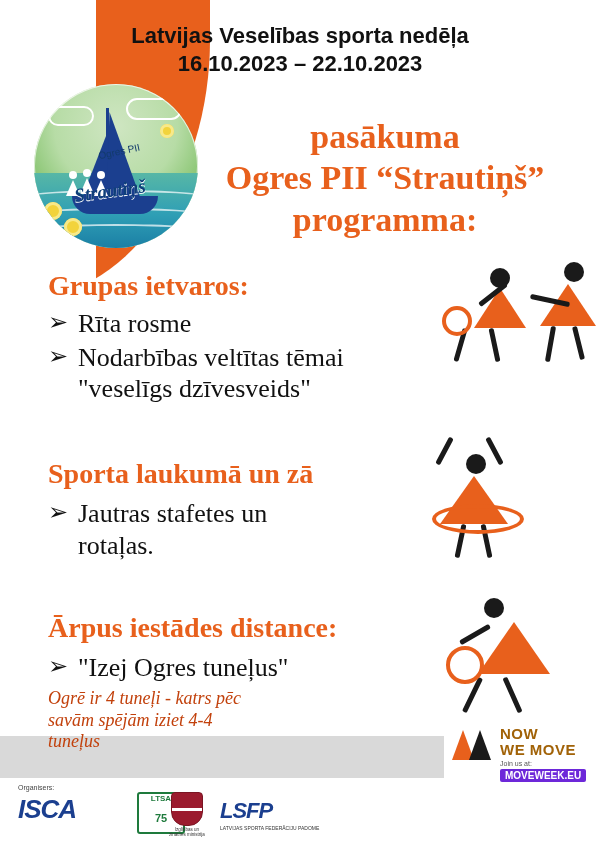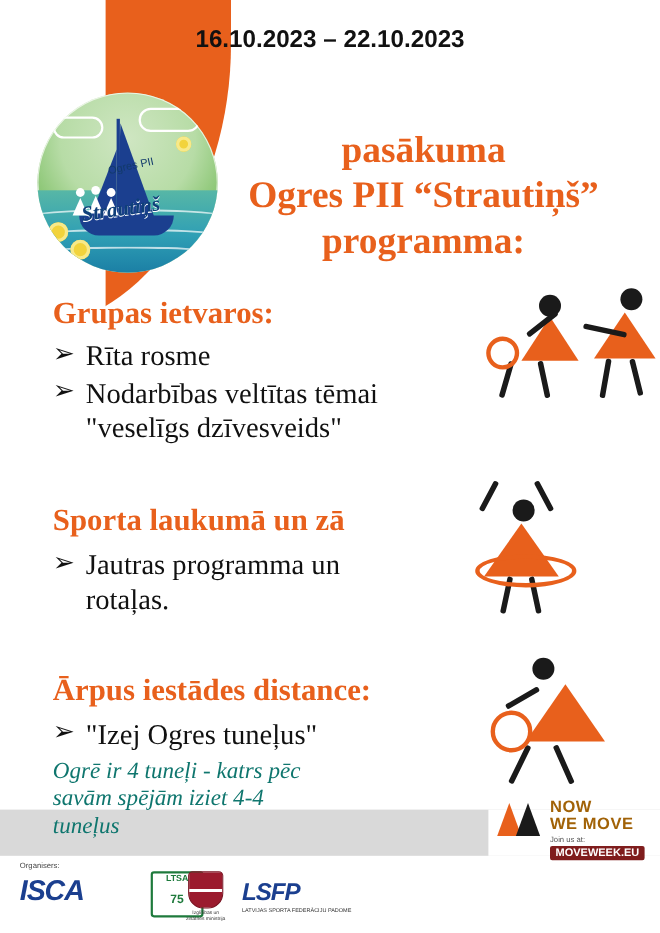--- a/index.html
+++ b/index.html
@@ -149,22 +149,22 @@
     position:relative;padding-left:30px;margin-bottom:2px;
   }
   .bullet-list .li .arrow{
     position:absolute;left:0;top:0;color:#111111;font-size:24px;
   }
   .bullet-list .li .cont{display:block;padding-left:0;}
   .italic-note{
     position:absolute;
     font-family:"Liberation Serif", serif;
     font-style:italic;
-    font-size:21px;
-    color:#0f766e;
+    font-size:18px;
+    color:#c2410c;
     line-height:1.2;
     z-index:5;
   }
 
   
   .figure{position:absolute;z-index:4;}
   .fig-shirt{
     position:absolute;width:0;height:0;
     border-left:34px solid transparent;
     border-right:34px solid transparent;
@@ -200,21 +200,21 @@
     position:absolute;left:48px;top:0;
     font-family:"Liberation Sans",sans-serif;font-weight:bold;font-size:15px;
     color:#a16207;line-height:1.05;letter-spacing:.5px;
   }
   .nwm .join{
     position:absolute;left:48px;top:34px;
     font-family:"Liberation Sans",sans-serif;font-size:7px;color:#555;
   }
   .nwm .url{
     position:absolute;left:48px;top:43px;
-    background:#7f1d1d;color:#fff;
+    background:#6d28d9;color:#fff;
     font-family:"Liberation Sans",sans-serif;font-weight:bold;font-size:10px;
     padding:1px 5px;border-radius:2px;
   }
 
   
   .sponsors{
     position:absolute;left:14px;top:784px;width:440px;height:56px;z-index:6;
   }
   .org-label{
     position:absolute;left:4px;top:0;
@@ -255,20 +255,21 @@
     letter-spacing:0;margin-top:1px;
   }
 </style>
 </head>
 <body>
 
 <div class="corner-orange"></div>
 <div class="corner-white-cut"></div>
 
 <div class="header">
+  <div>Latvijas Veselības sporta nedēļa</div>
   <div>16.10.2023 – 22.10.2023</div>
 </div>
 
 <div class="logo">
   <div class="water"></div>
   <div class="wave w1"></div>
   <div class="wave w2"></div>
   <div class="wave w3"></div>
   <div class="cloud c1"></div>
   <div class="cloud c2"></div>
@@ -318,21 +319,21 @@
   <div class="limb" style="left:78px;top:36px;width:40px;height:5px;transform:rotate(12deg);"></div>
   <div class="limb" style="left:96px;top:64px;width:5px;height:36px;transform:rotate(10deg);"></div>
   <div class="limb" style="left:124px;top:64px;width:5px;height:34px;transform:rotate(-14deg);"></div>
   <div class="ring" style="left:-10px;top:44px;width:22px;height:22px;"></div>
 </div>
 
 <div class="section-head" style="left:48px;top:458px;">Sporta laukumā un zā</div>
 <div class="bullet-list" style="left:48px;top:498px;width:400px;">
   <div class="li">
     <span class="arrow">➢</span>
-    <span>Jautras programma un</span>
+    <span>Jautras stafetes un</span>
     <span class="cont">rotaļas.</span>
   </div>
 </div>
 
 <div class="figure" style="left:418px;top:430px;width:120px;height:130px;">
   <div class="fig-head" style="left:48px;top:24px;"></div>
   <div class="limb" style="left:24px;top:6px;width:5px;height:30px;transform:rotate(28deg);"></div>
   <div class="limb" style="left:74px;top:6px;width:5px;height:30px;transform:rotate(-28deg);"></div>
   <div class="fig-shirt" style="left:22px;top:46px;border-left-width:34px;border-right-width:34px;border-bottom-width:48px;"></div>
   <div class="limb" style="left:40px;top:94px;width:5px;height:34px;transform:rotate(12deg);"></div>

